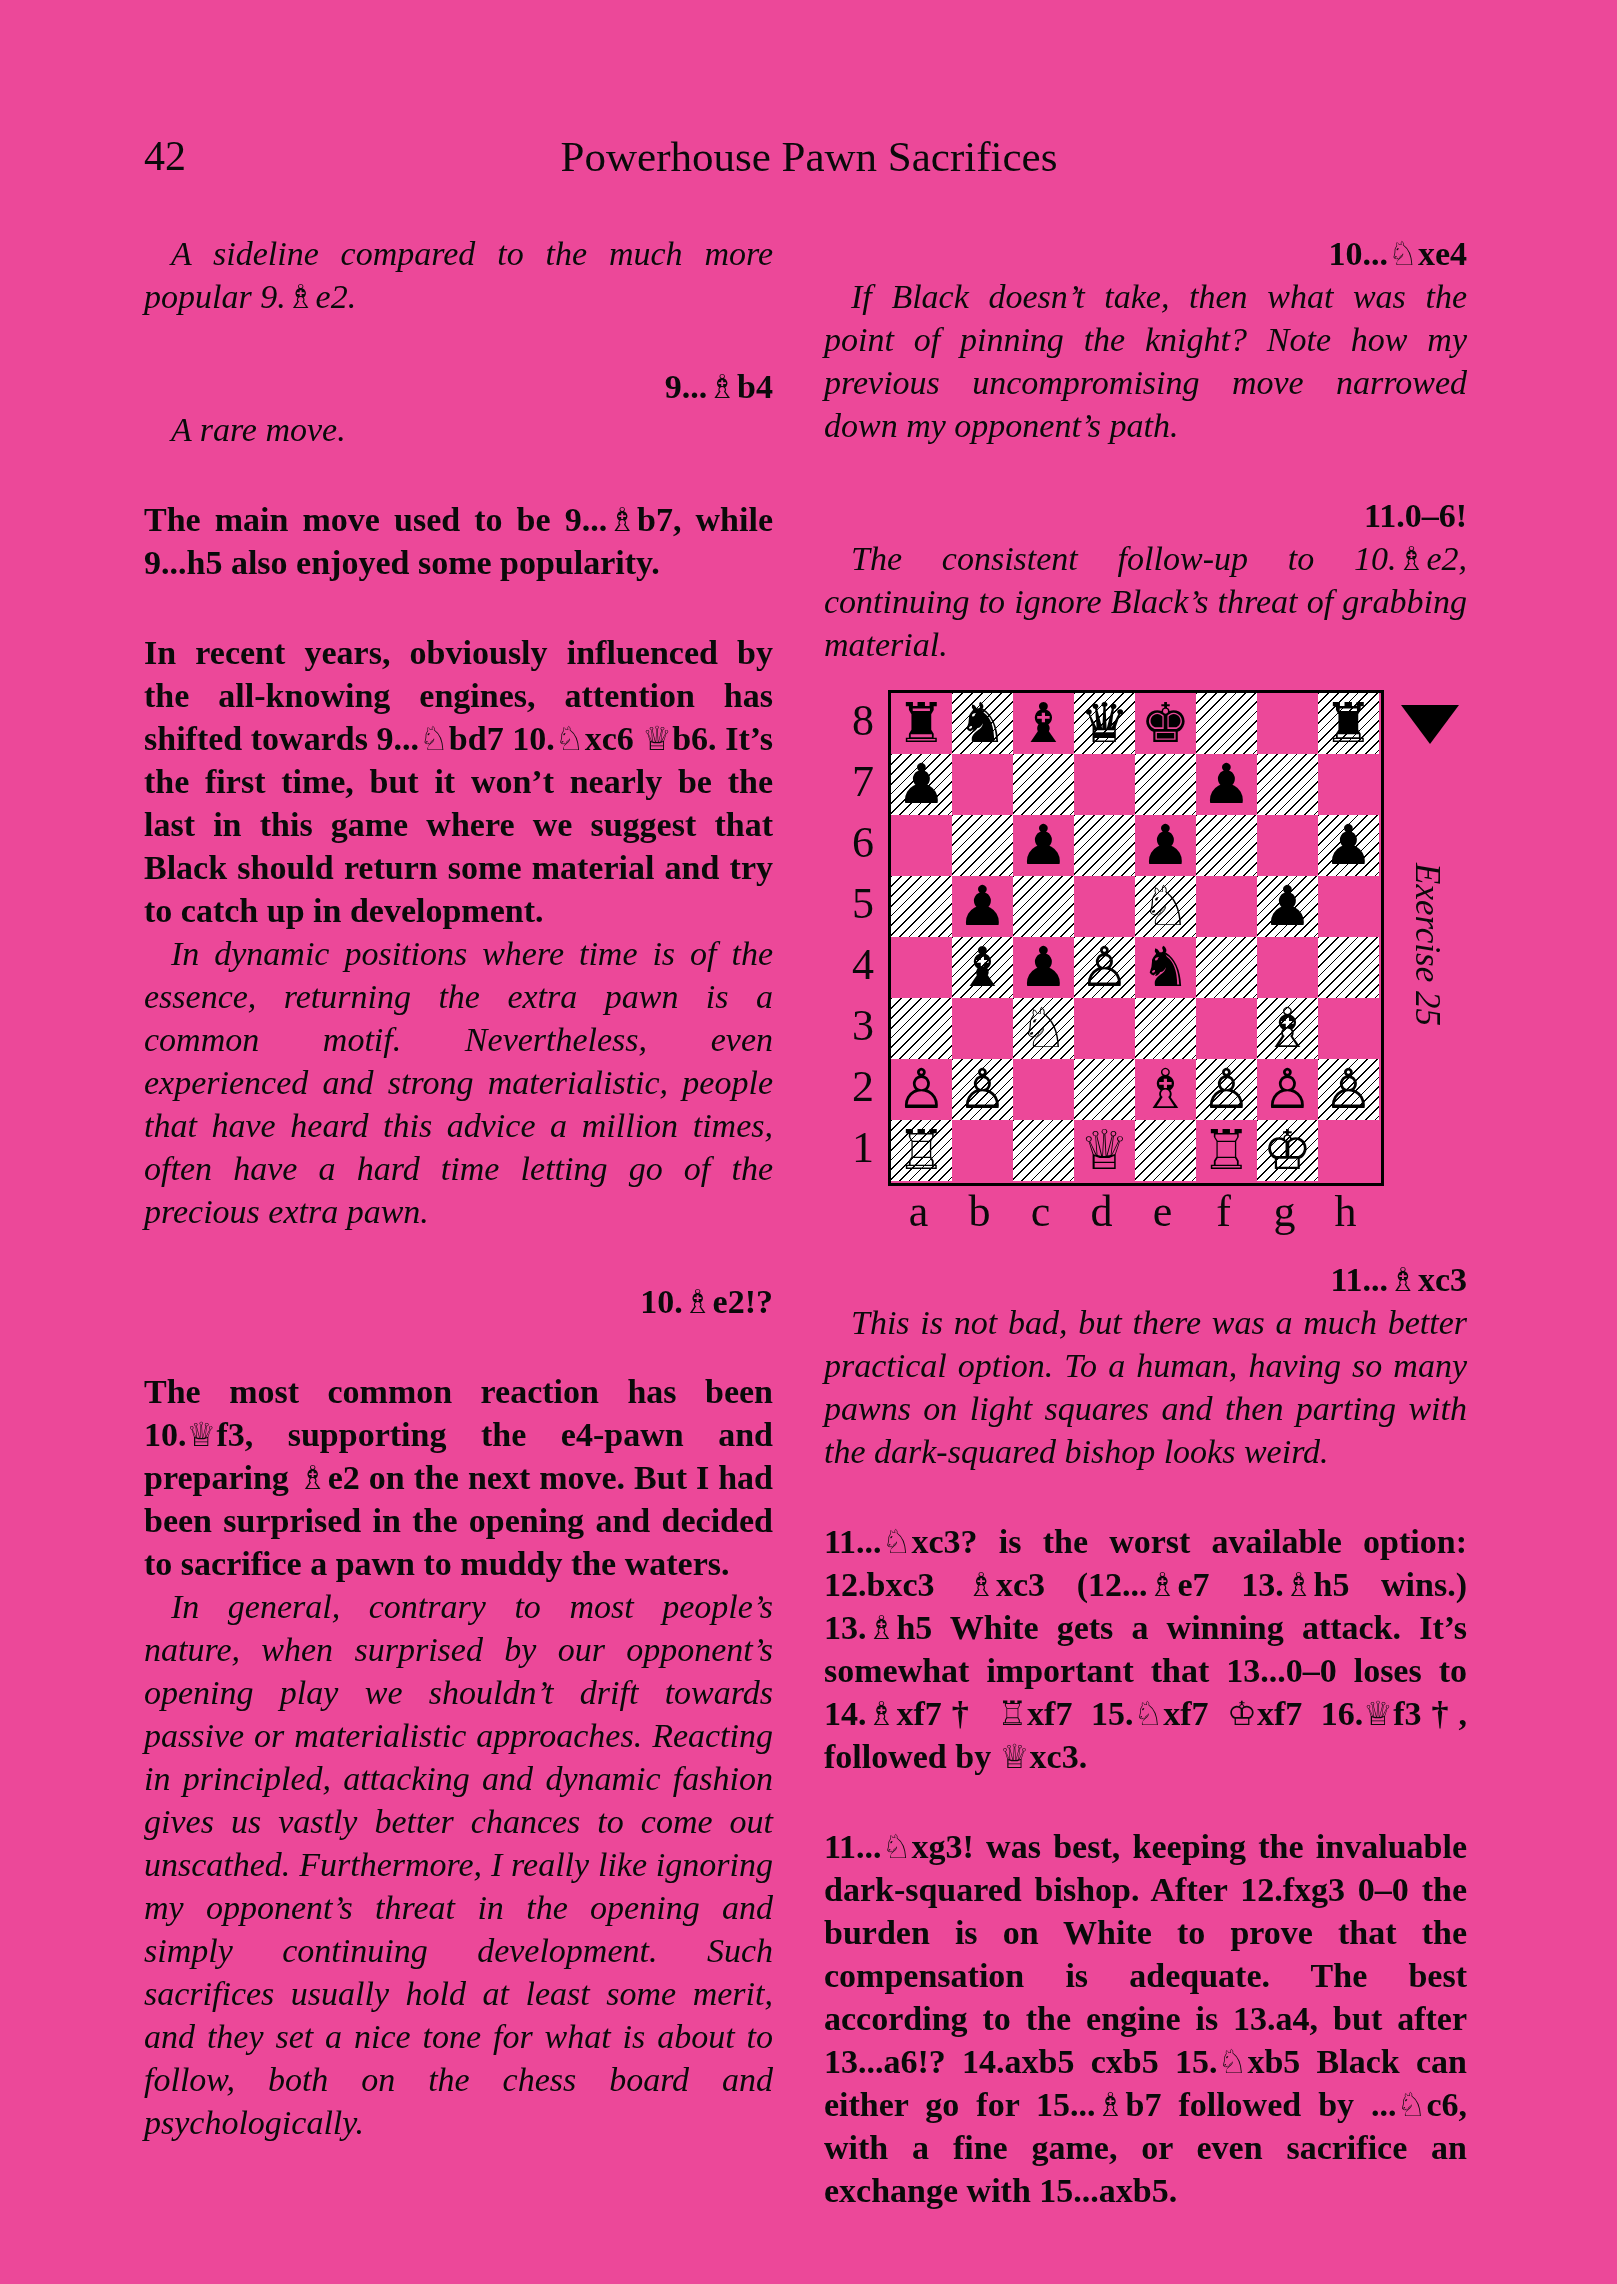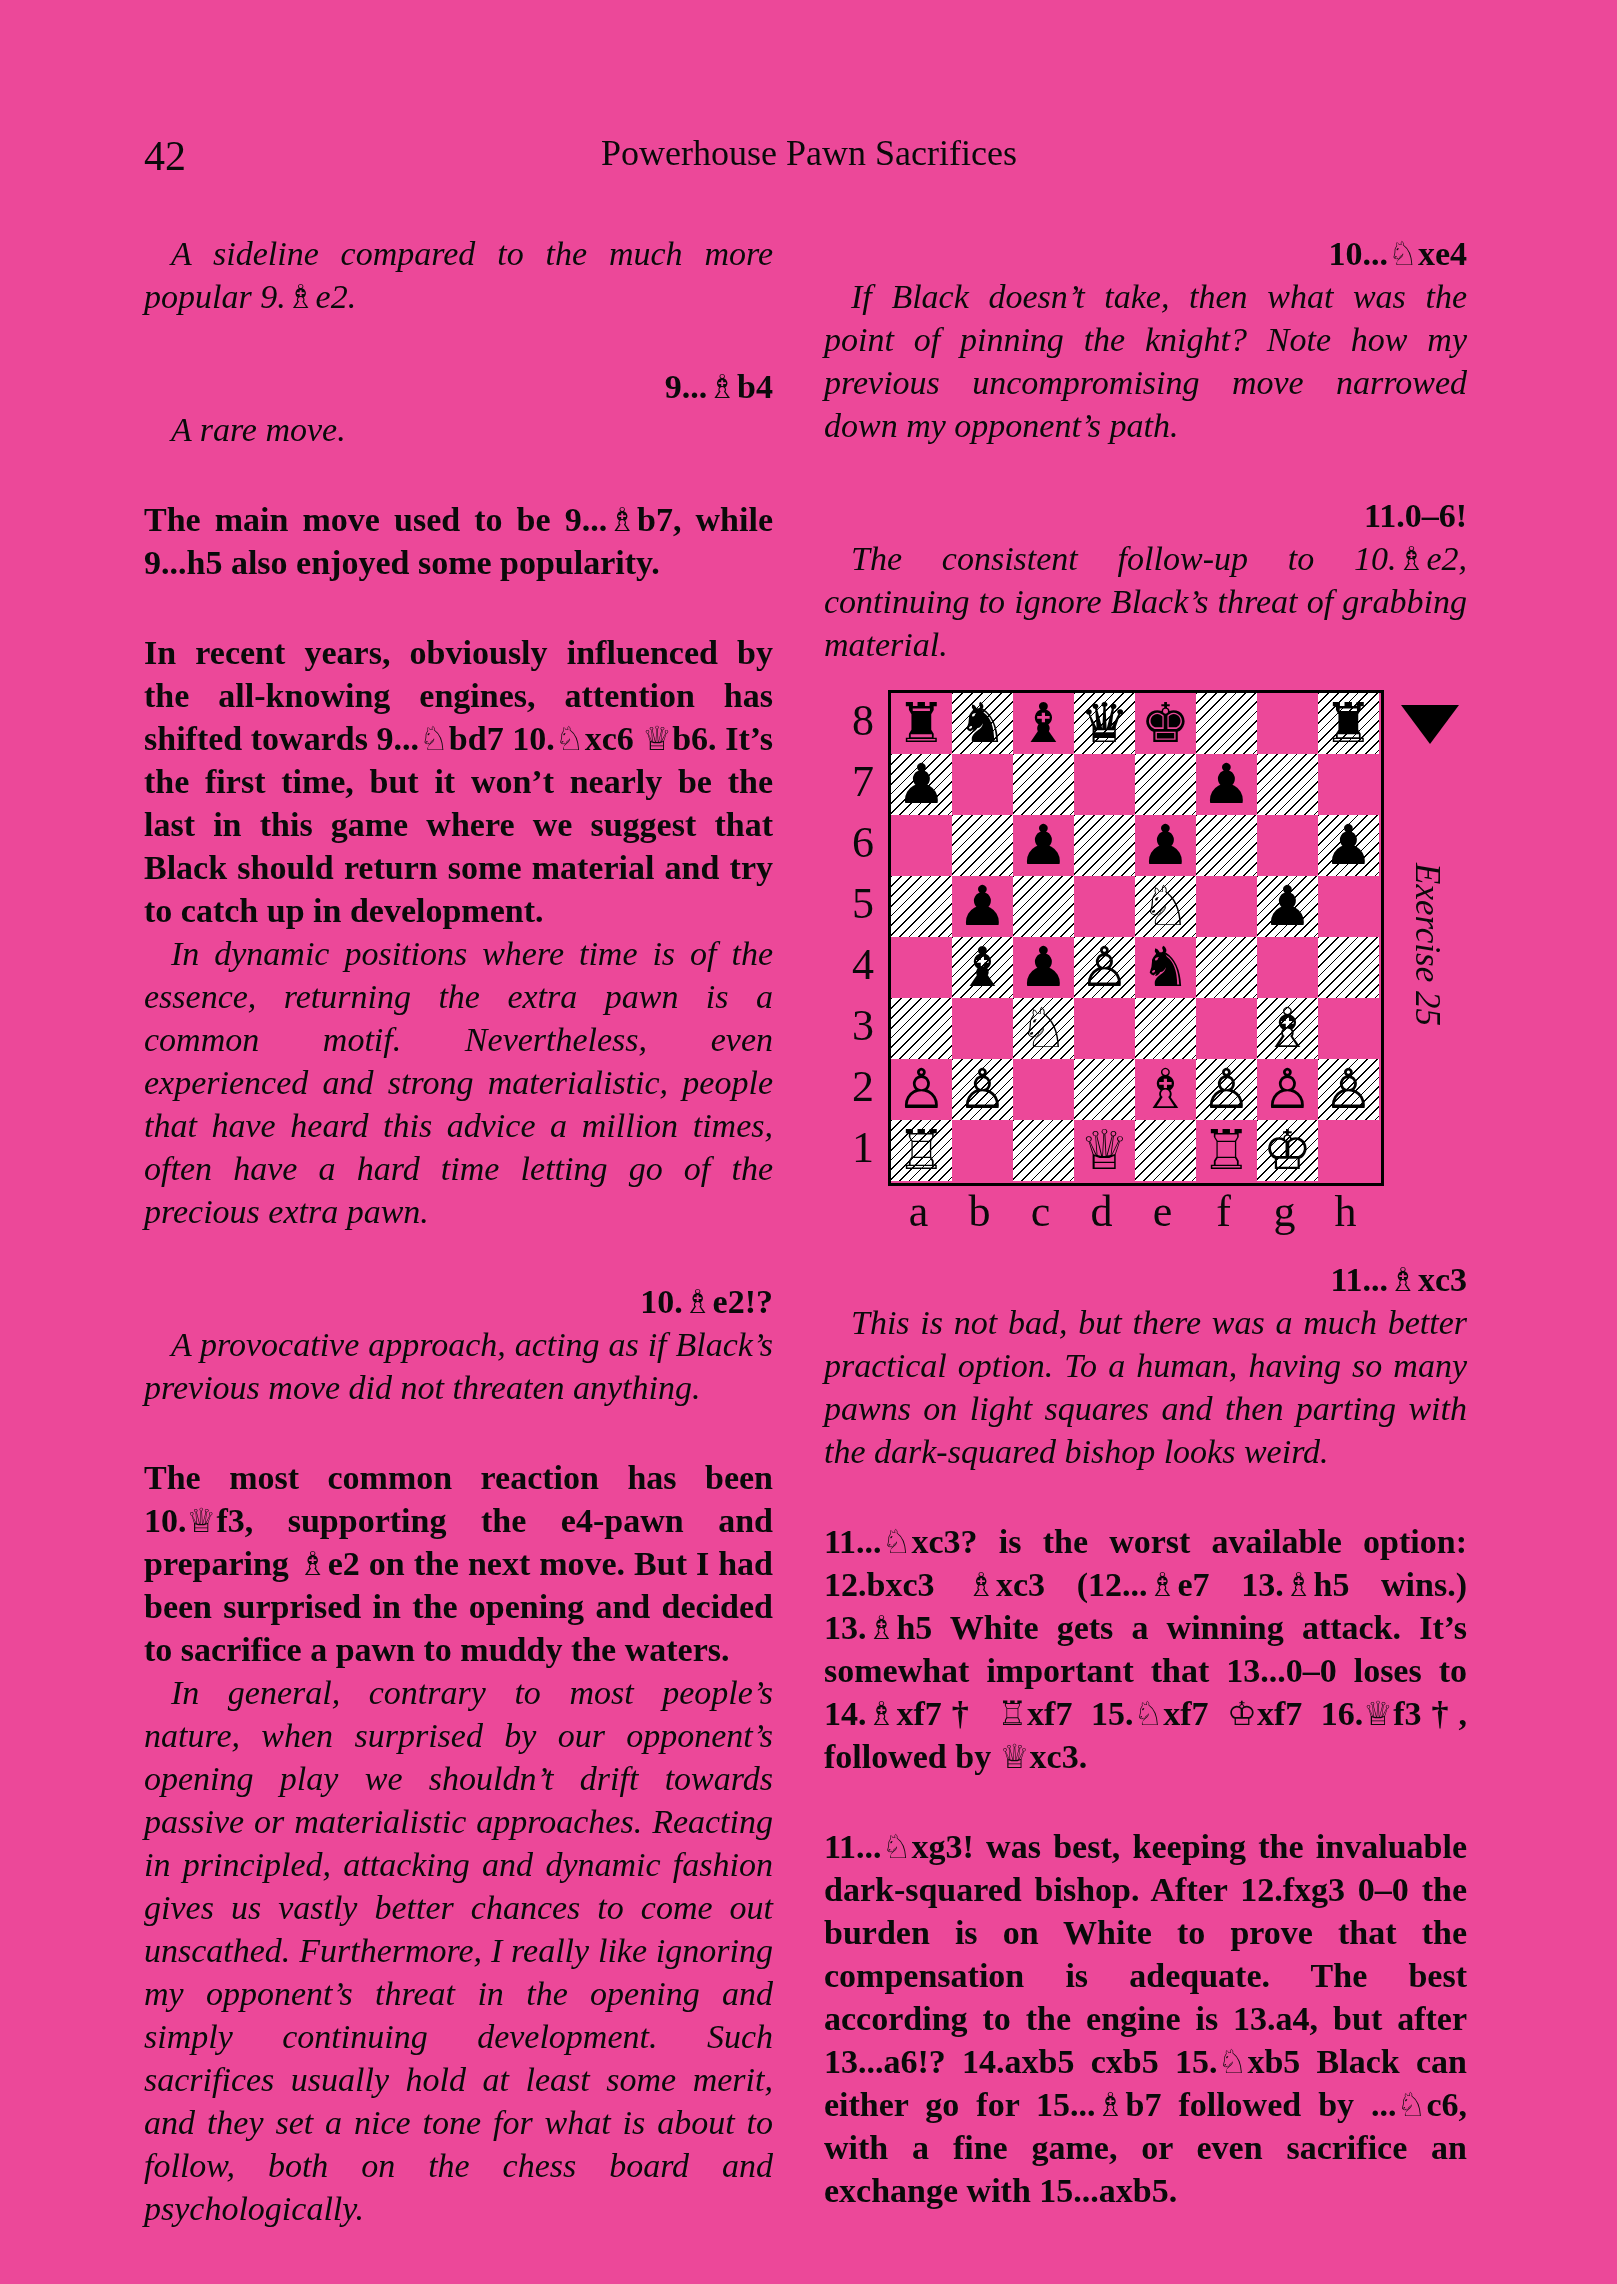--- a/index.html
+++ b/index.html
@@ -8,21 +8,21 @@
     background:#ec4899; color:#0a0a0a; overflow:hidden;
     font-family:"Liberation Serif","DejaVu Serif",serif;
   }
   
   .pageno {
     position:absolute; left:144px; top:135px;
     font-size:42px; line-height:1;
   }
   .running-title {
     position:absolute; left:0; right:0; top:135px; text-align:center;
-    font-size:36px; line-height:1;
+    font-size:43px; line-height:1;
   }
   
   .col { position:absolute; top:232px; font-size:34px; line-height:43px; }
   .col.left  { left:144px; width:629px; }
   .col.right { left:824px; width:643px; }
   .block { text-align:justify; }
   .block.indent { text-indent:27px;font-style:italic; }
   .block.gap { margin-top:47px;font-weight:bold; }
   .block.h { font-weight:bold; text-align:right; }
   .fig { font-family:"DejaVu Sans",sans-serif; font-size:0.98em; }
@@ -69,21 +69,20 @@
   <div class="running-title">Powerhouse Pawn Sacrifices</div>
 
   <div class="col left" id="left-col">
       <div class="block indent">A sideline compared to the much more popular 9.<span class="fig">♗</span>e2.</div>
       <div class="block h gap">9...<span class="fig">♗</span>b4</div>
       <div class="block indent">A rare move.</div>
       <div class="block gap">The main move used to be 9...<span class="fig">♗</span>b7, while 9...h5 also enjoyed some popularity.</div>
       <div class="block gap">In recent years, obviously influenced by the all-knowing engines, attention has shifted towards 9...<span class="fig">♘</span>bd7 10.<span class="fig">♘</span>xc6 <span class="fig">♕</span>b6. It’s the first time, but it won’t nearly be the last in this game where we suggest that Black should return some material and try to catch up in development.</div>
       <div class="block indent">In dynamic positions where time is of the essence, returning the extra pawn is a common motif. Nevertheless, even experienced and strong materialistic, people that have heard this advice a million times, often have a hard time letting go of the precious extra pawn.</div>
       <div class="block h gap">10.<span class="fig">♗</span>e2!?</div>
-      <div class="block indent">A provocative approach, acting as if Black’s previous move did not threaten anything.</div>
       <div class="block gap">The most common reaction has been 10.<span class="fig">♕</span>f3, supporting the e4-pawn and preparing <span class="fig">♗</span>e2 on the next move. But I had been surprised in the opening and decided to sacrifice a pawn to muddy the waters.</div>
       <div class="block indent">In general, contrary to most people’s nature, when surprised by our opponent’s opening play we shouldn’t drift towards passive or materialistic approaches. Reacting in principled, attacking and dynamic fashion gives us vastly better chances to come out unscathed. Furthermore, I really like ignoring my opponent’s threat in the opening and simply continuing development. Such sacrifices usually hold at least some merit, and they set a nice tone for what is about to follow, both on the chess board and psychologically.</div>
     </div>
 
   <div class="col right">
     <div id="right-top">
         <div class="block h">10...<span class="fig">♘</span>xe4</div>
         <div class="block indent">If Black doesn’t take, then what was the point of pinning the knight? Note how my previous uncompromising move narrowed down my opponent’s path.</div>
         <div class="block h gap">11.0–6!</div>
         <div class="block indent">The consistent follow-up to 10.<span class="fig">♗</span>e2, continuing to ignore Black’s threat of grabbing material.</div>

